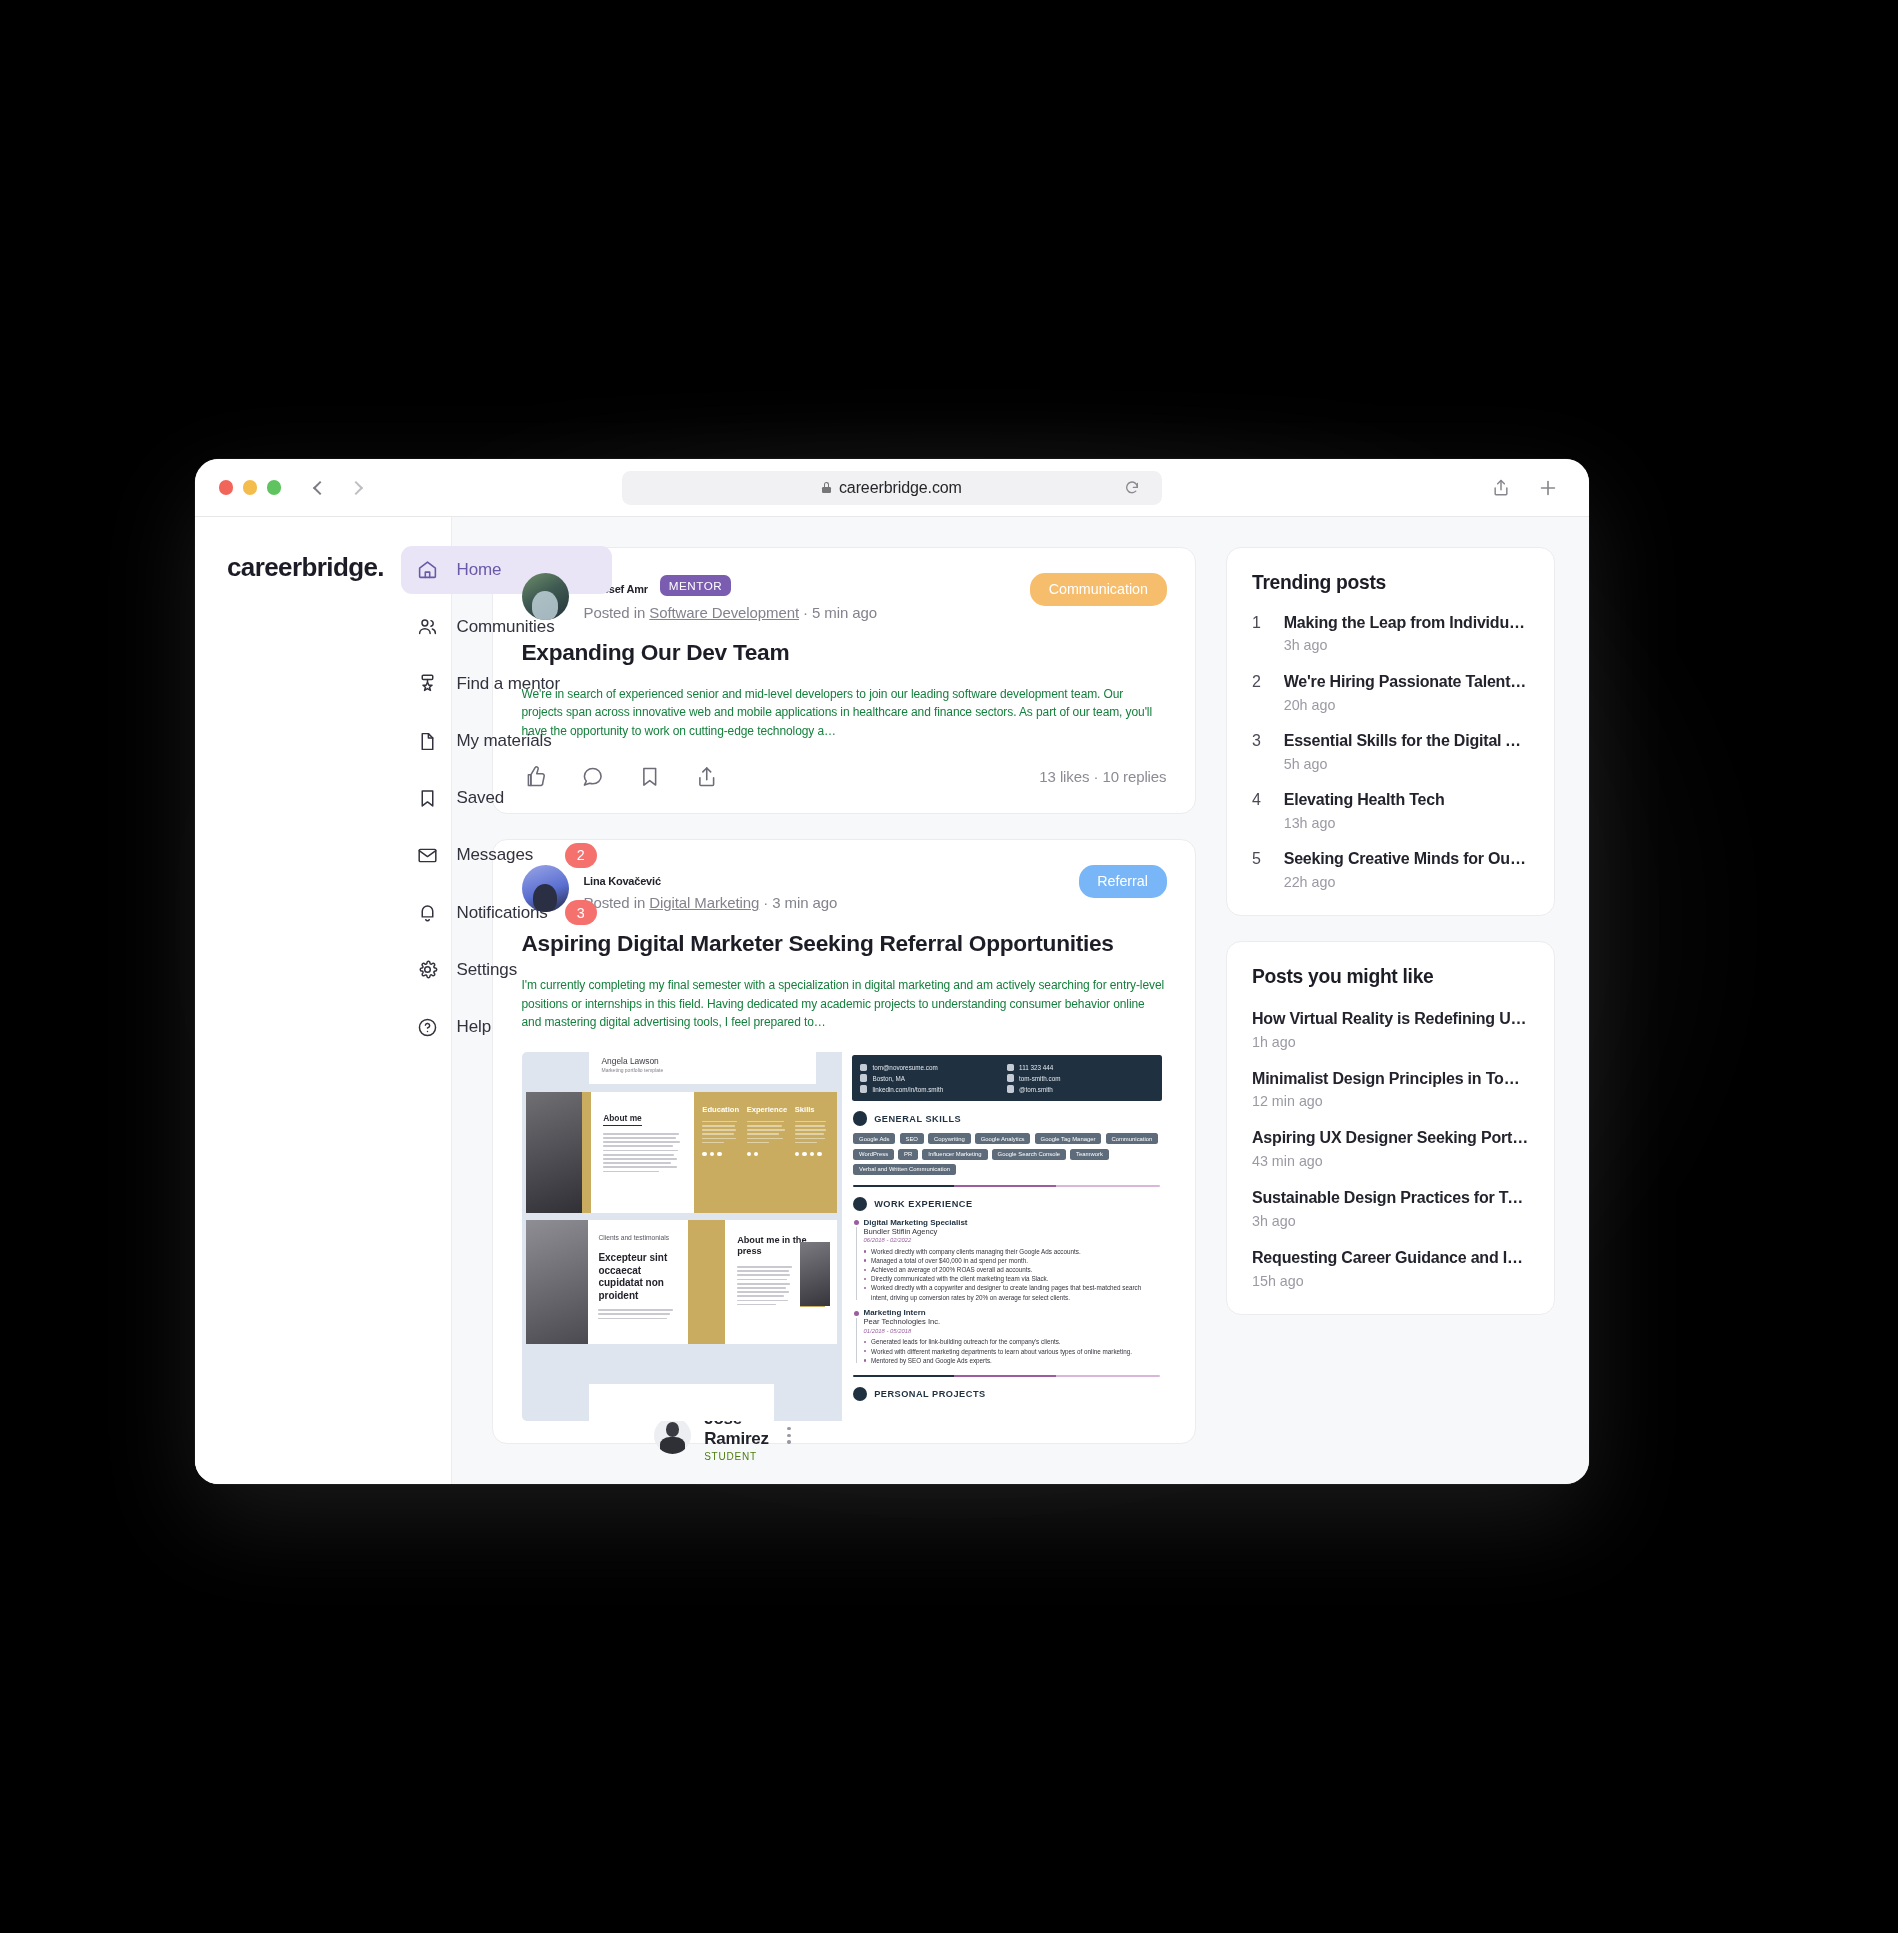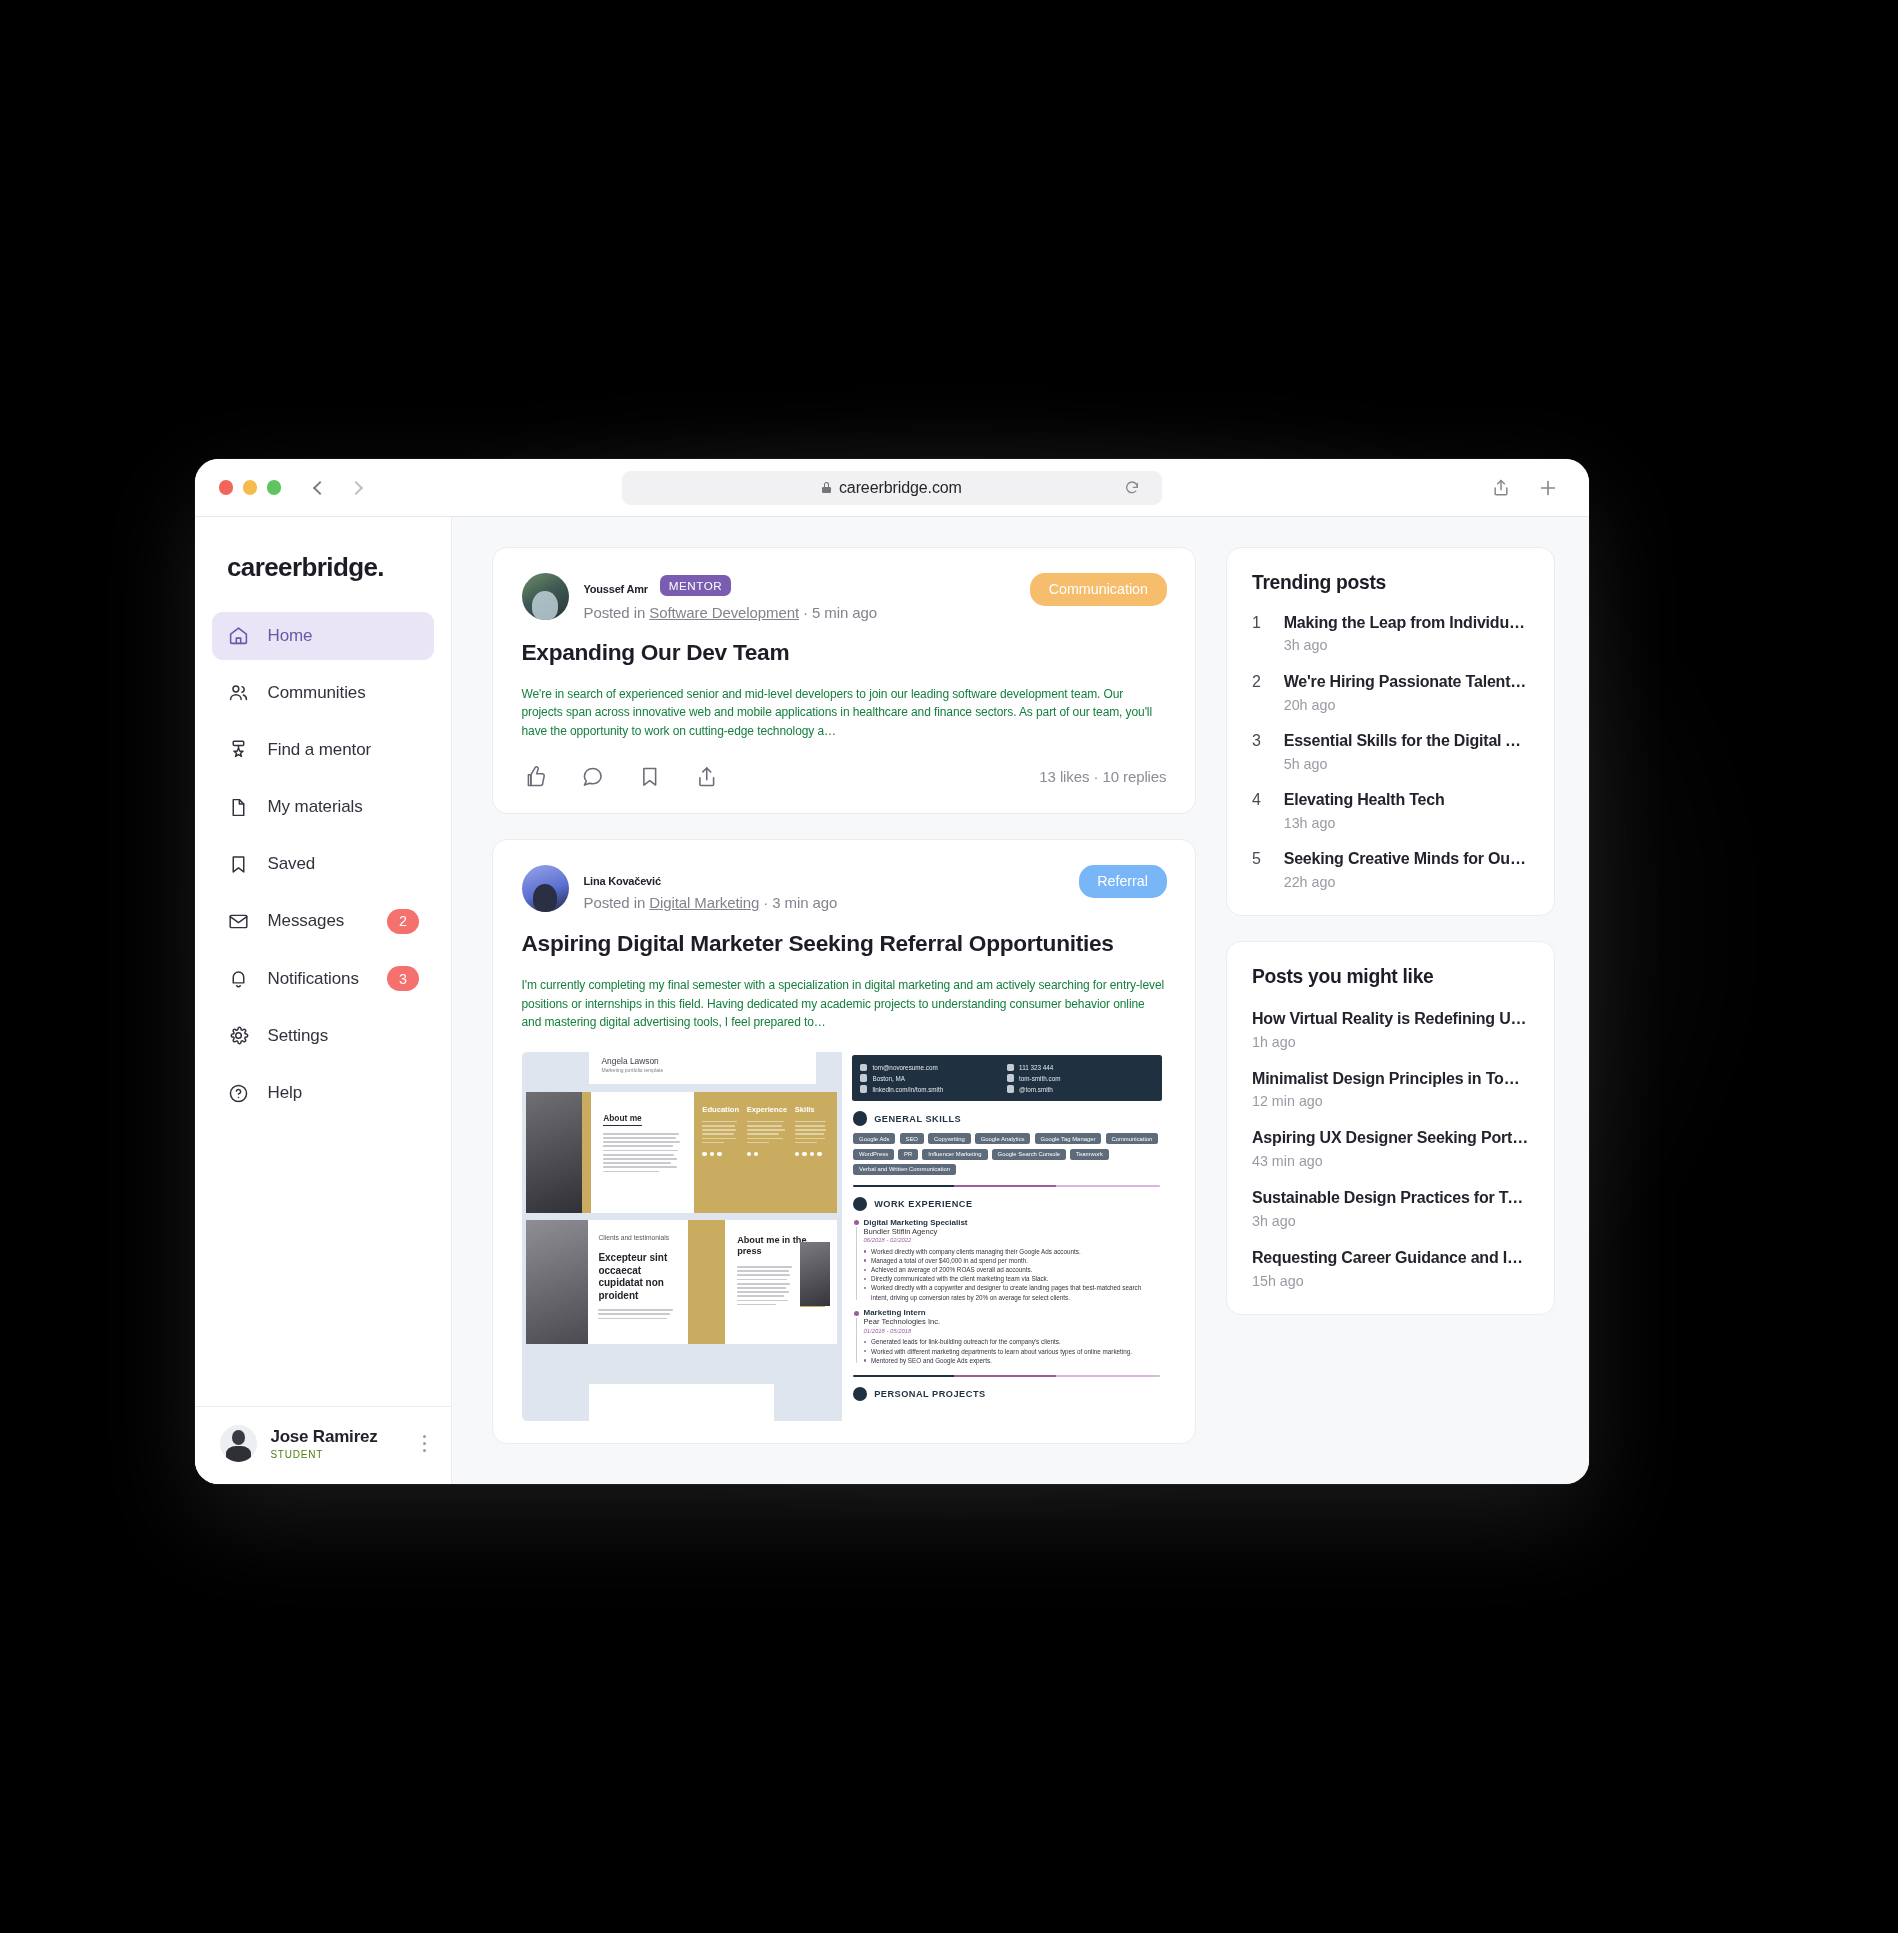--- a/index.html
+++ b/index.html
@@ -65,21 +65,21 @@
 
   .tb-right { margin-left:auto; display:flex; align-items:center; gap:25px; margin-right: 30px; }
   .tb-icon { width:22px; height:22px; color:#87878d; display:flex; align-items:center; justify-content:center; }
 
   
   .app { display:flex; height: calc(1025px - 58px); background:#f7f8fa; }
 
   
   .sidebar {
     width: 257px; background:#ffffff; border-right:0.8px solid #ededf0;
-    display:flex; flex-direction:column; flex-shrink:0;
+    display:flex; flex-direction:row; flex-shrink:0;
     position:relative;
   }
   .brand { font-size:26px; font-weight:700; color:#1c1c26; letter-spacing:-0.6px; padding: 35px 0 0 32px; }
   .nav { margin-top: 28.5px; padding: 0 17px; display:flex; flex-direction:column; }
   .nav-item {
     display:flex; align-items:center; gap:17px;
     height:48px; padding: 0 15px; border-radius:11px;
     color:#32323e; font-size:17px; letter-spacing:-0.1px;
     margin-bottom: 9.2px;
     cursor: pointer;

